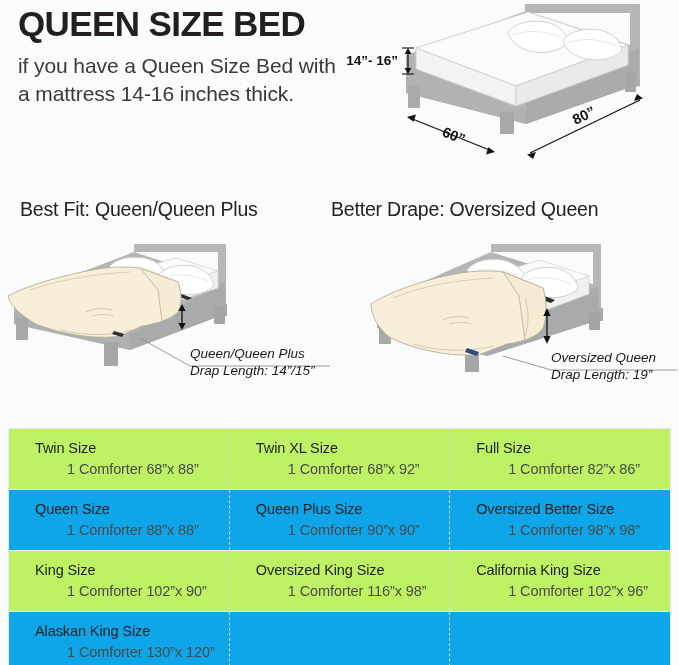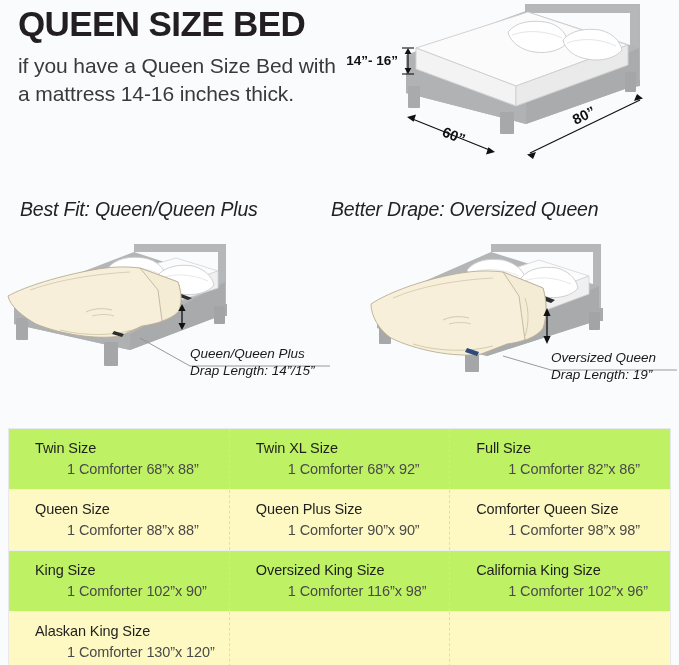--- a/index.html
+++ b/index.html
@@ -54,21 +54,20 @@
 
   
   .section-heading {
     position: absolute;
     top: 198px;
     font-size: 19.5px;
     font-weight: 400;
     color: #222;
     letter-spacing: -0.2px;
     white-space: nowrap;
-    font-style: italic;
   }
   .section-heading.left  { left: 20px; }
   .section-heading.right { left: 331px; }
 
   
   .panel {
     position: absolute;
     top: 238px;
     width: 340px;
     height: 182px;
@@ -94,21 +93,21 @@
     width: 33.3333%;
     height: 58px;
     padding: 9px 0 9px 26px;
     vertical-align: middle;
     border-right: 1px dashed #d9d9d9;
     border-bottom: 1px solid #efefef;
   }
   .size-table td:last-child { border-right: none; }
   .size-table tr:last-child td { border-bottom: none; }
   .size-table tr.shaded td { background: #bef264; }
-  .size-table tr.plain td  { background: #fef9c3; }
+  .size-table tr.plain td  { background: #0ea5e9; }
 
   .cell-title {
     font-size: 14.5px;
     font-weight: 400;
     color: #1f1f1f;
     line-height: 1.45;
     letter-spacing: -0.1px;
   }
   .cell-desc {
     font-size: 14.5px;
@@ -314,21 +313,21 @@
       <tr class="plain">
         <td>
           <div class="cell-title">Queen Size</div>
           <div class="cell-desc">1 Comforter 88”x 88”</div>
         </td>
         <td>
           <div class="cell-title">Queen Plus Size</div>
           <div class="cell-desc">1 Comforter 90”x 90”</div>
         </td>
         <td>
-          <div class="cell-title">Comforter Queen Size</div>
+          <div class="cell-title">Oversized Better Size</div>
           <div class="cell-desc">1 Comforter 98”x 98”</div>
         </td>
       </tr>
       <tr class="shaded">
         <td>
           <div class="cell-title">King Size</div>
           <div class="cell-desc">1 Comforter 102”x 90”</div>
         </td>
         <td>
           <div class="cell-title">Oversized King Size</div>

